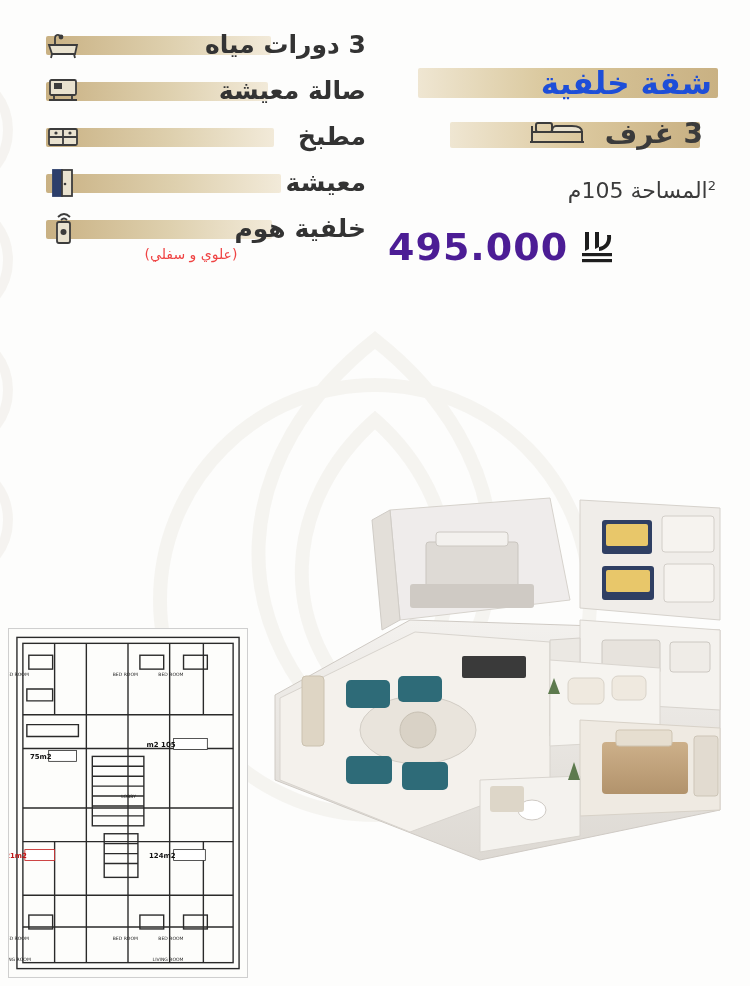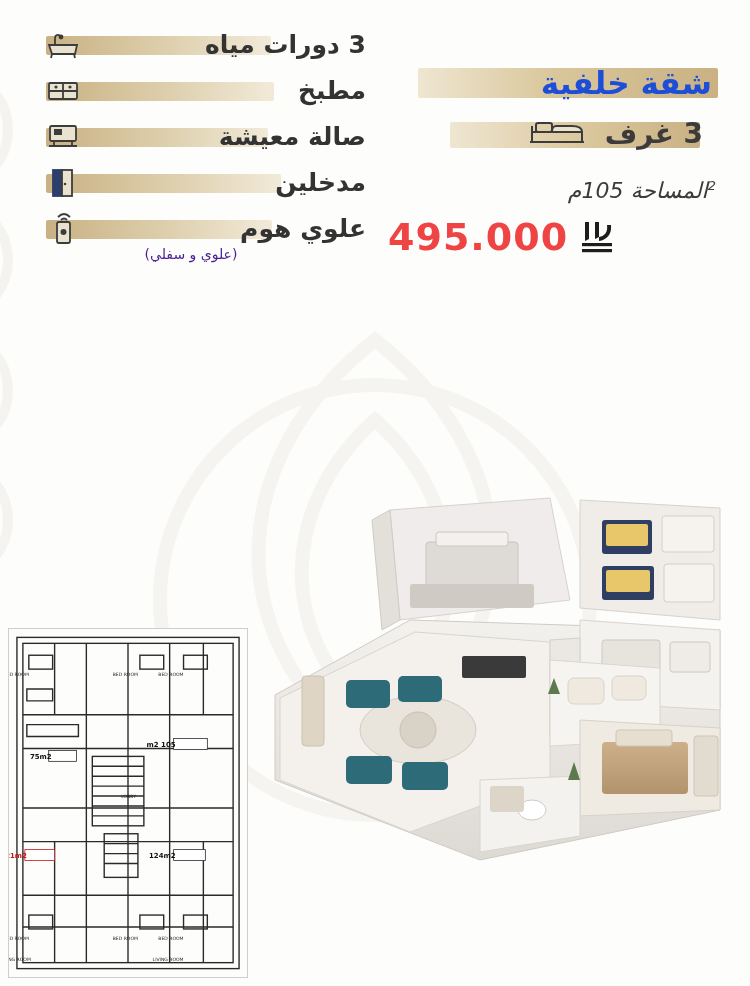--- a/index.html
+++ b/index.html
@@ -91,38 +91,37 @@
   }
   .bed-icon {
     position: absolute;
     right: 132px; top: 4px;
     width: 58px; height: 34px;
   }
   .area-line {
     font-size: 22px;
     color: #3b3b3b;
     letter-spacing: 1px;
-    margin-bottom: 12px;
+    margin-bottom: 22px;
     text-align: right;
     direction: rtl;
     padding-right: 2px;
-    font-style: italic;
   }
   .area-line .sup { font-size: 13px; vertical-align: super; }
   .price-row {
     display: flex;
     align-items: center;
     justify-content: flex-end;
     direction: rtl;
     gap: 10px;
   }
   .price-value {
     font-size: 38px;
     font-weight: bold;
-    color: #ef4444;
+    color: #4c1d95;
     letter-spacing: 1px;
   }
   .riyal-icon { width: 40px; height: 40px; }
 
   
   .features {
     position: absolute;
     left: 46px;
     top: 22px;
     width: 320px;
@@ -156,21 +155,21 @@
   .feature .f-icon {
     position: absolute;
     left: 0;
     top: 7px;
     width: 34px; height: 32px;
   }
   .note {
     margin-top: -6px;
     text-align: center;
     font-size: 14px;
-    color: #4c1d95;
+    color: #ef4444;
     direction: rtl;
     padding-right: 30px;
   }
 
   
   .render3d {
     position: absolute;
     left: 250px; top: 480px;
     width: 500px; height: 390px;
   }
@@ -253,68 +252,68 @@
           <path d="M3 16 L31 16 L29 25 L6 25 Z" fill="#e9e2cf"></path>
           <path d="M9 16 L9 9 C 9 6, 12 5, 14 7"></path>
           <circle cx="15" cy="8" r="2.4" fill="#3c3c3c" stroke="none"></circle>
           <path d="M6 25 L5 29 M28 25 L29 29"></path>
         </g>
       </svg>
       <div class="f-label">3 دورات مياه</div>
     </div>
 
     <div class="feature">
+      <div class="bar" style="right:98px;width:222px;"></div>
+      <svg class="f-icon" viewBox="0 0 34 32">
+        <g fill="none" stroke="#3c3c3c" stroke-width="1.8">
+          <rect x="4" y="5" width="26" height="15" rx="1.5" fill="#e9e2cf"></rect>
+          <path d="M8 20 L8 25 M26 20 L26 25 M3 25 L31 25"></path>
+          <rect x="8" y="8" width="8" height="6" fill="#3c3c3c" stroke="none"></rect>
+        </g>
+      </svg>
+      <div class="f-label">صالة معيشة</div>
+    </div>
+
+    <div class="feature">
       <div class="bar" style="right:92px;width:228px;"></div>
       <svg class="f-icon" viewBox="0 0 34 32">
         <g fill="none" stroke="#3c3c3c" stroke-width="1.8">
           <rect x="3" y="8" width="28" height="16" rx="1.5" fill="#e9e2cf"></rect>
           <path d="M17 8 L17 24 M3 16 L31 16"></path>
           <circle cx="10" cy="12" r="1.6" fill="#3c3c3c" stroke="none"></circle>
           <circle cx="24" cy="12" r="1.6" fill="#3c3c3c" stroke="none"></circle>
         </g>
       </svg>
       <div class="f-label">مطبخ</div>
     </div>
 
     <div class="feature">
-      <div class="bar" style="right:98px;width:222px;"></div>
-      <svg class="f-icon" viewBox="0 0 34 32">
-        <g fill="none" stroke="#3c3c3c" stroke-width="1.8">
-          <rect x="4" y="5" width="26" height="15" rx="1.5" fill="#e9e2cf"></rect>
-          <path d="M8 20 L8 25 M26 20 L26 25 M3 25 L31 25"></path>
-          <rect x="8" y="8" width="8" height="6" fill="#3c3c3c" stroke="none"></rect>
-        </g>
-      </svg>
-      <div class="f-label">صالة معيشة</div>
-    </div>
-
-    <div class="feature">
       <div class="bar" style="right:85px;width:235px;"></div>
       <svg class="f-icon" viewBox="0 0 34 32">
         <g fill="none" stroke="#3c3c3c" stroke-width="1.8">
           <rect x="7" y="3" width="9" height="26" fill="#2c3e6b" stroke="#2c3e6b"></rect>
           <rect x="16" y="3" width="10" height="26" fill="#e9e2cf"></rect>
           <circle cx="19" cy="17" r="1.3" fill="#3c3c3c" stroke="none"></circle>
         </g>
       </svg>
-      <div class="f-label">مدخلين</div>
+      <div class="f-label">معيشة</div>
     </div>
 
 
     <div class="feature">
       <div class="bar" style="right:94px;width:226px;"></div>
       <svg class="f-icon" viewBox="0 0 34 32">
         <g fill="none" stroke="#3c3c3c" stroke-width="1.8">
           <rect x="11" y="9" width="13" height="21" rx="2" fill="#e9e2cf"></rect>
           <path d="M12 4 C 16 0, 20 0, 24 4"></path>
           <path d="M15 7 C 17 5, 19 5, 21 7"></path>
           <circle cx="17.5" cy="19" r="3" fill="#3c3c3c" stroke="none"></circle>
         </g>
       </svg>
-      <div class="f-label">علوي هوم</div>
+      <div class="f-label">خلفية هوم</div>
     </div>
 
 
     <div class="note">(علوي و سفلي)</div>
   </div>
 
   <svg class="render3d" viewBox="0 0 500 390">
     <defs>
       <linearGradient id="floorG" x1="0" y1="0" x2="0" y2="1">
         <stop offset="0%" stop-color="#f3f1ee"></stop>

